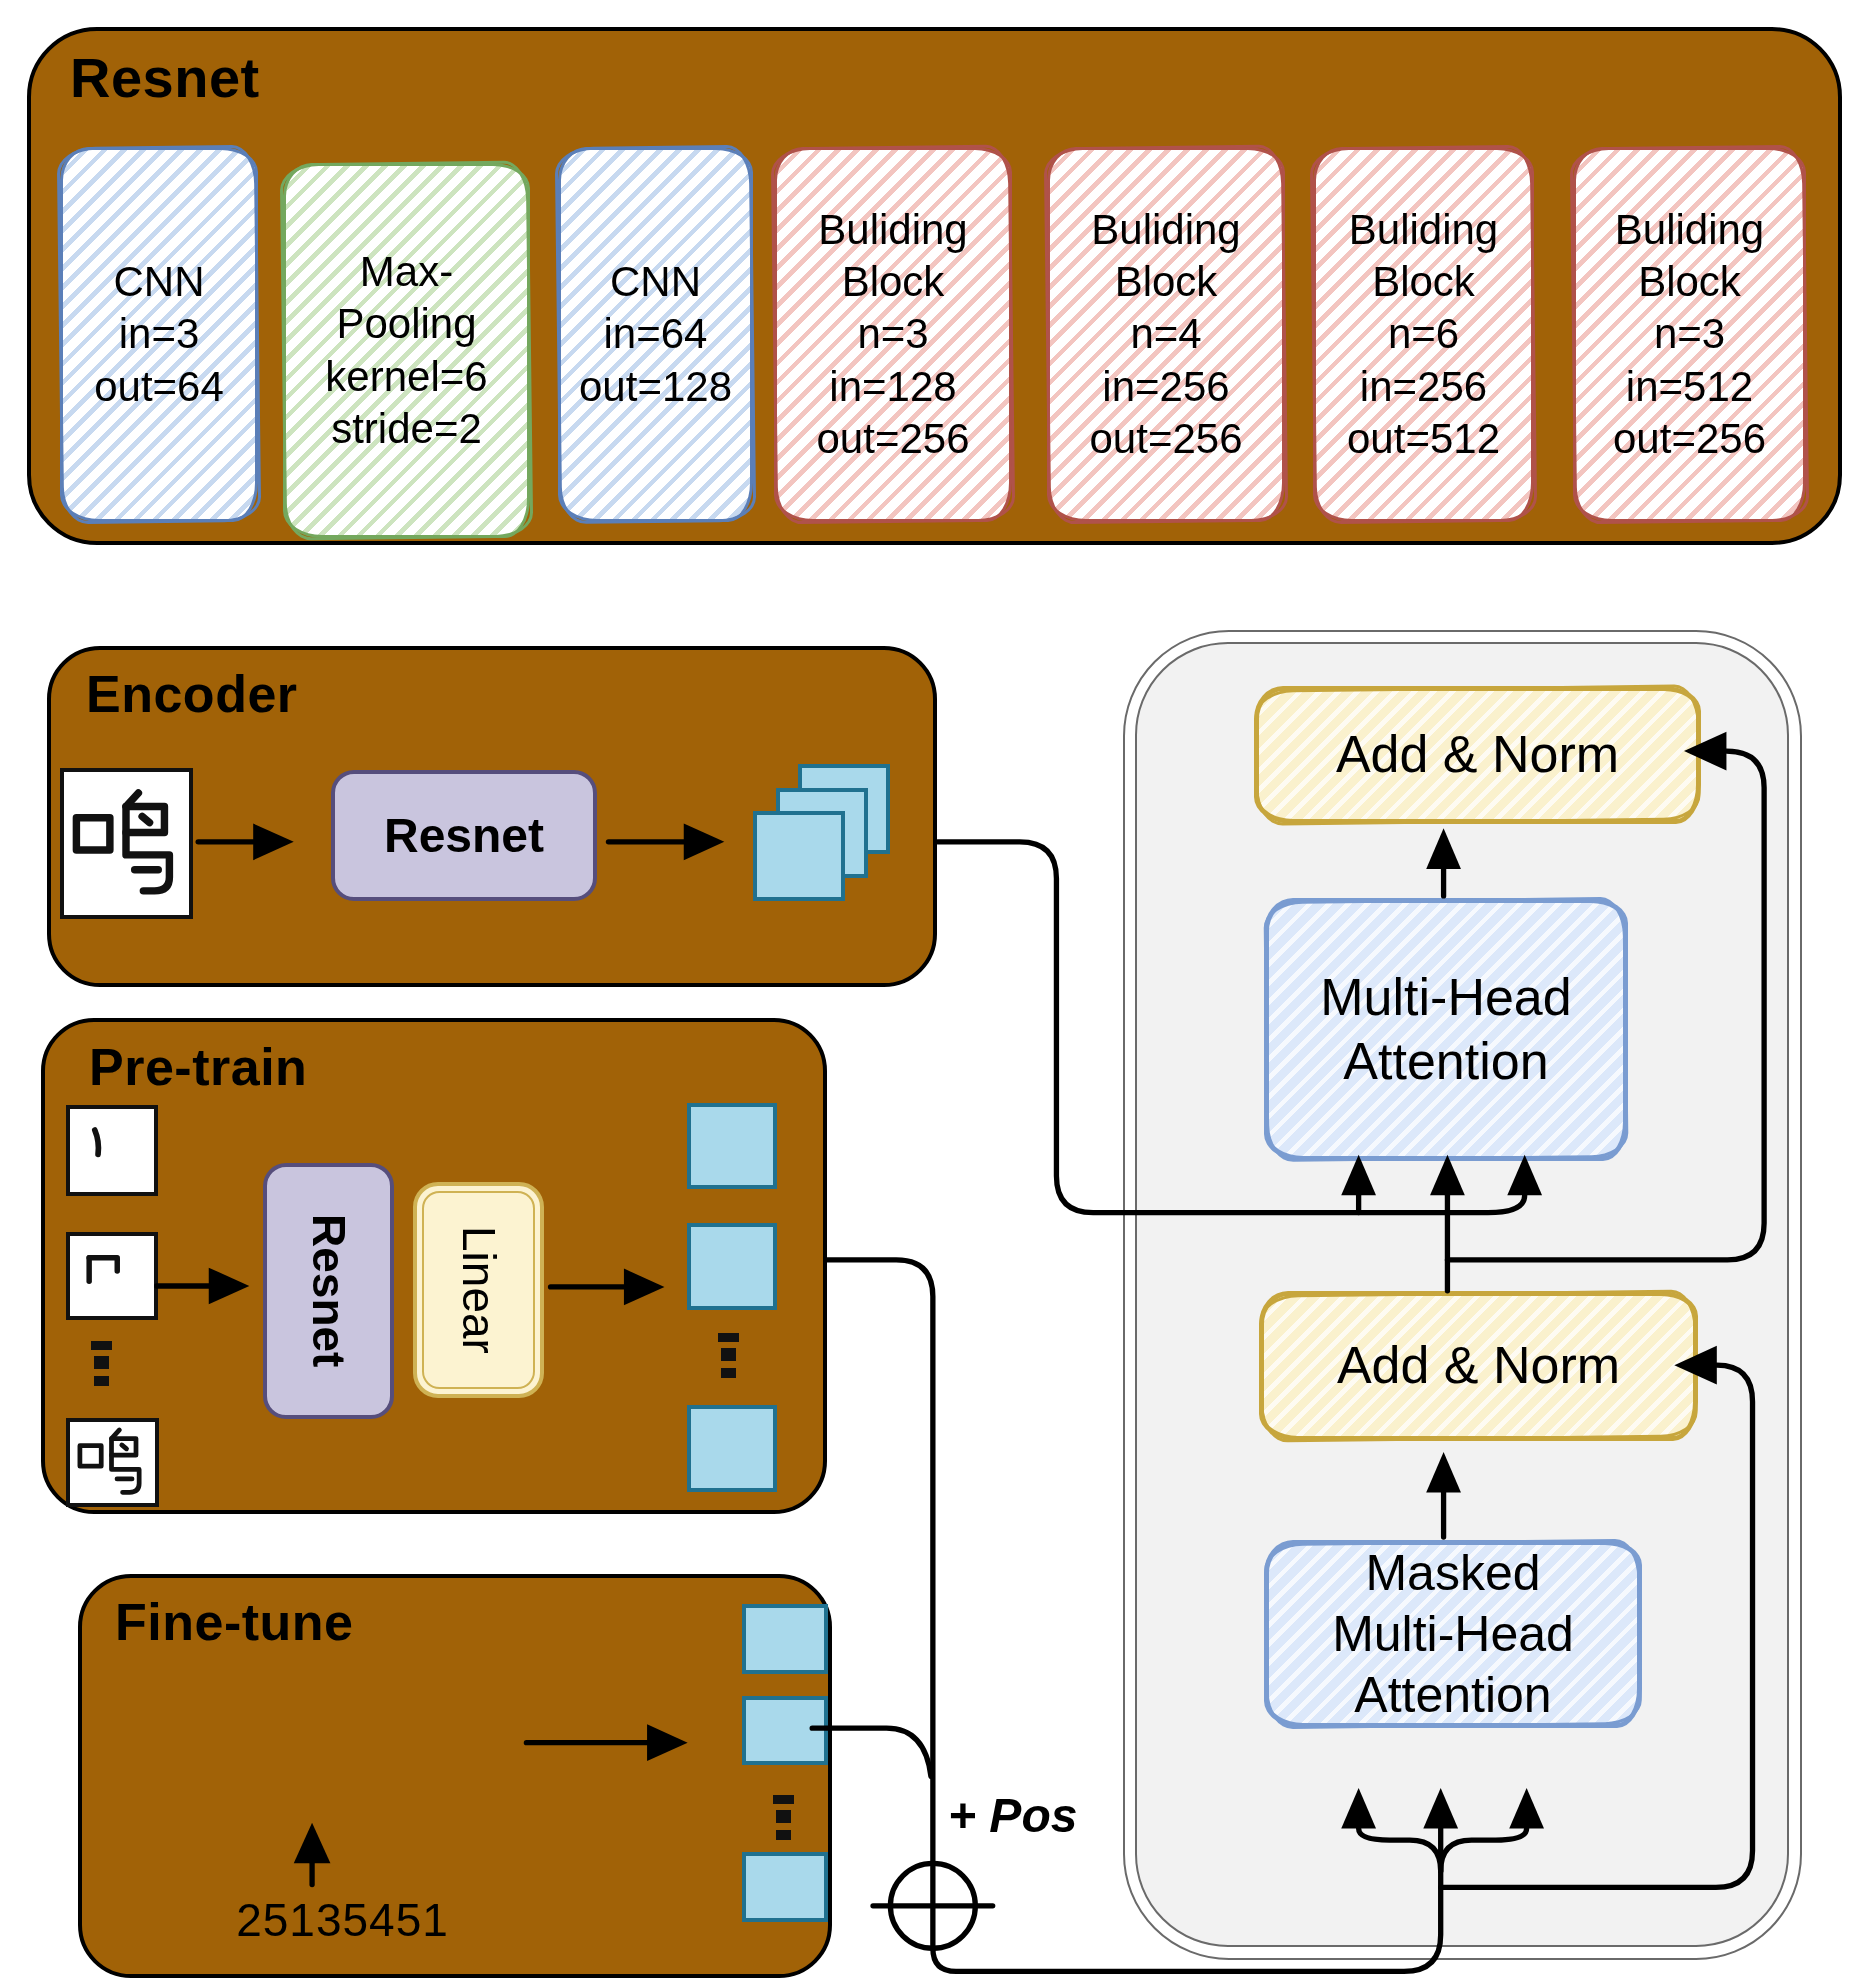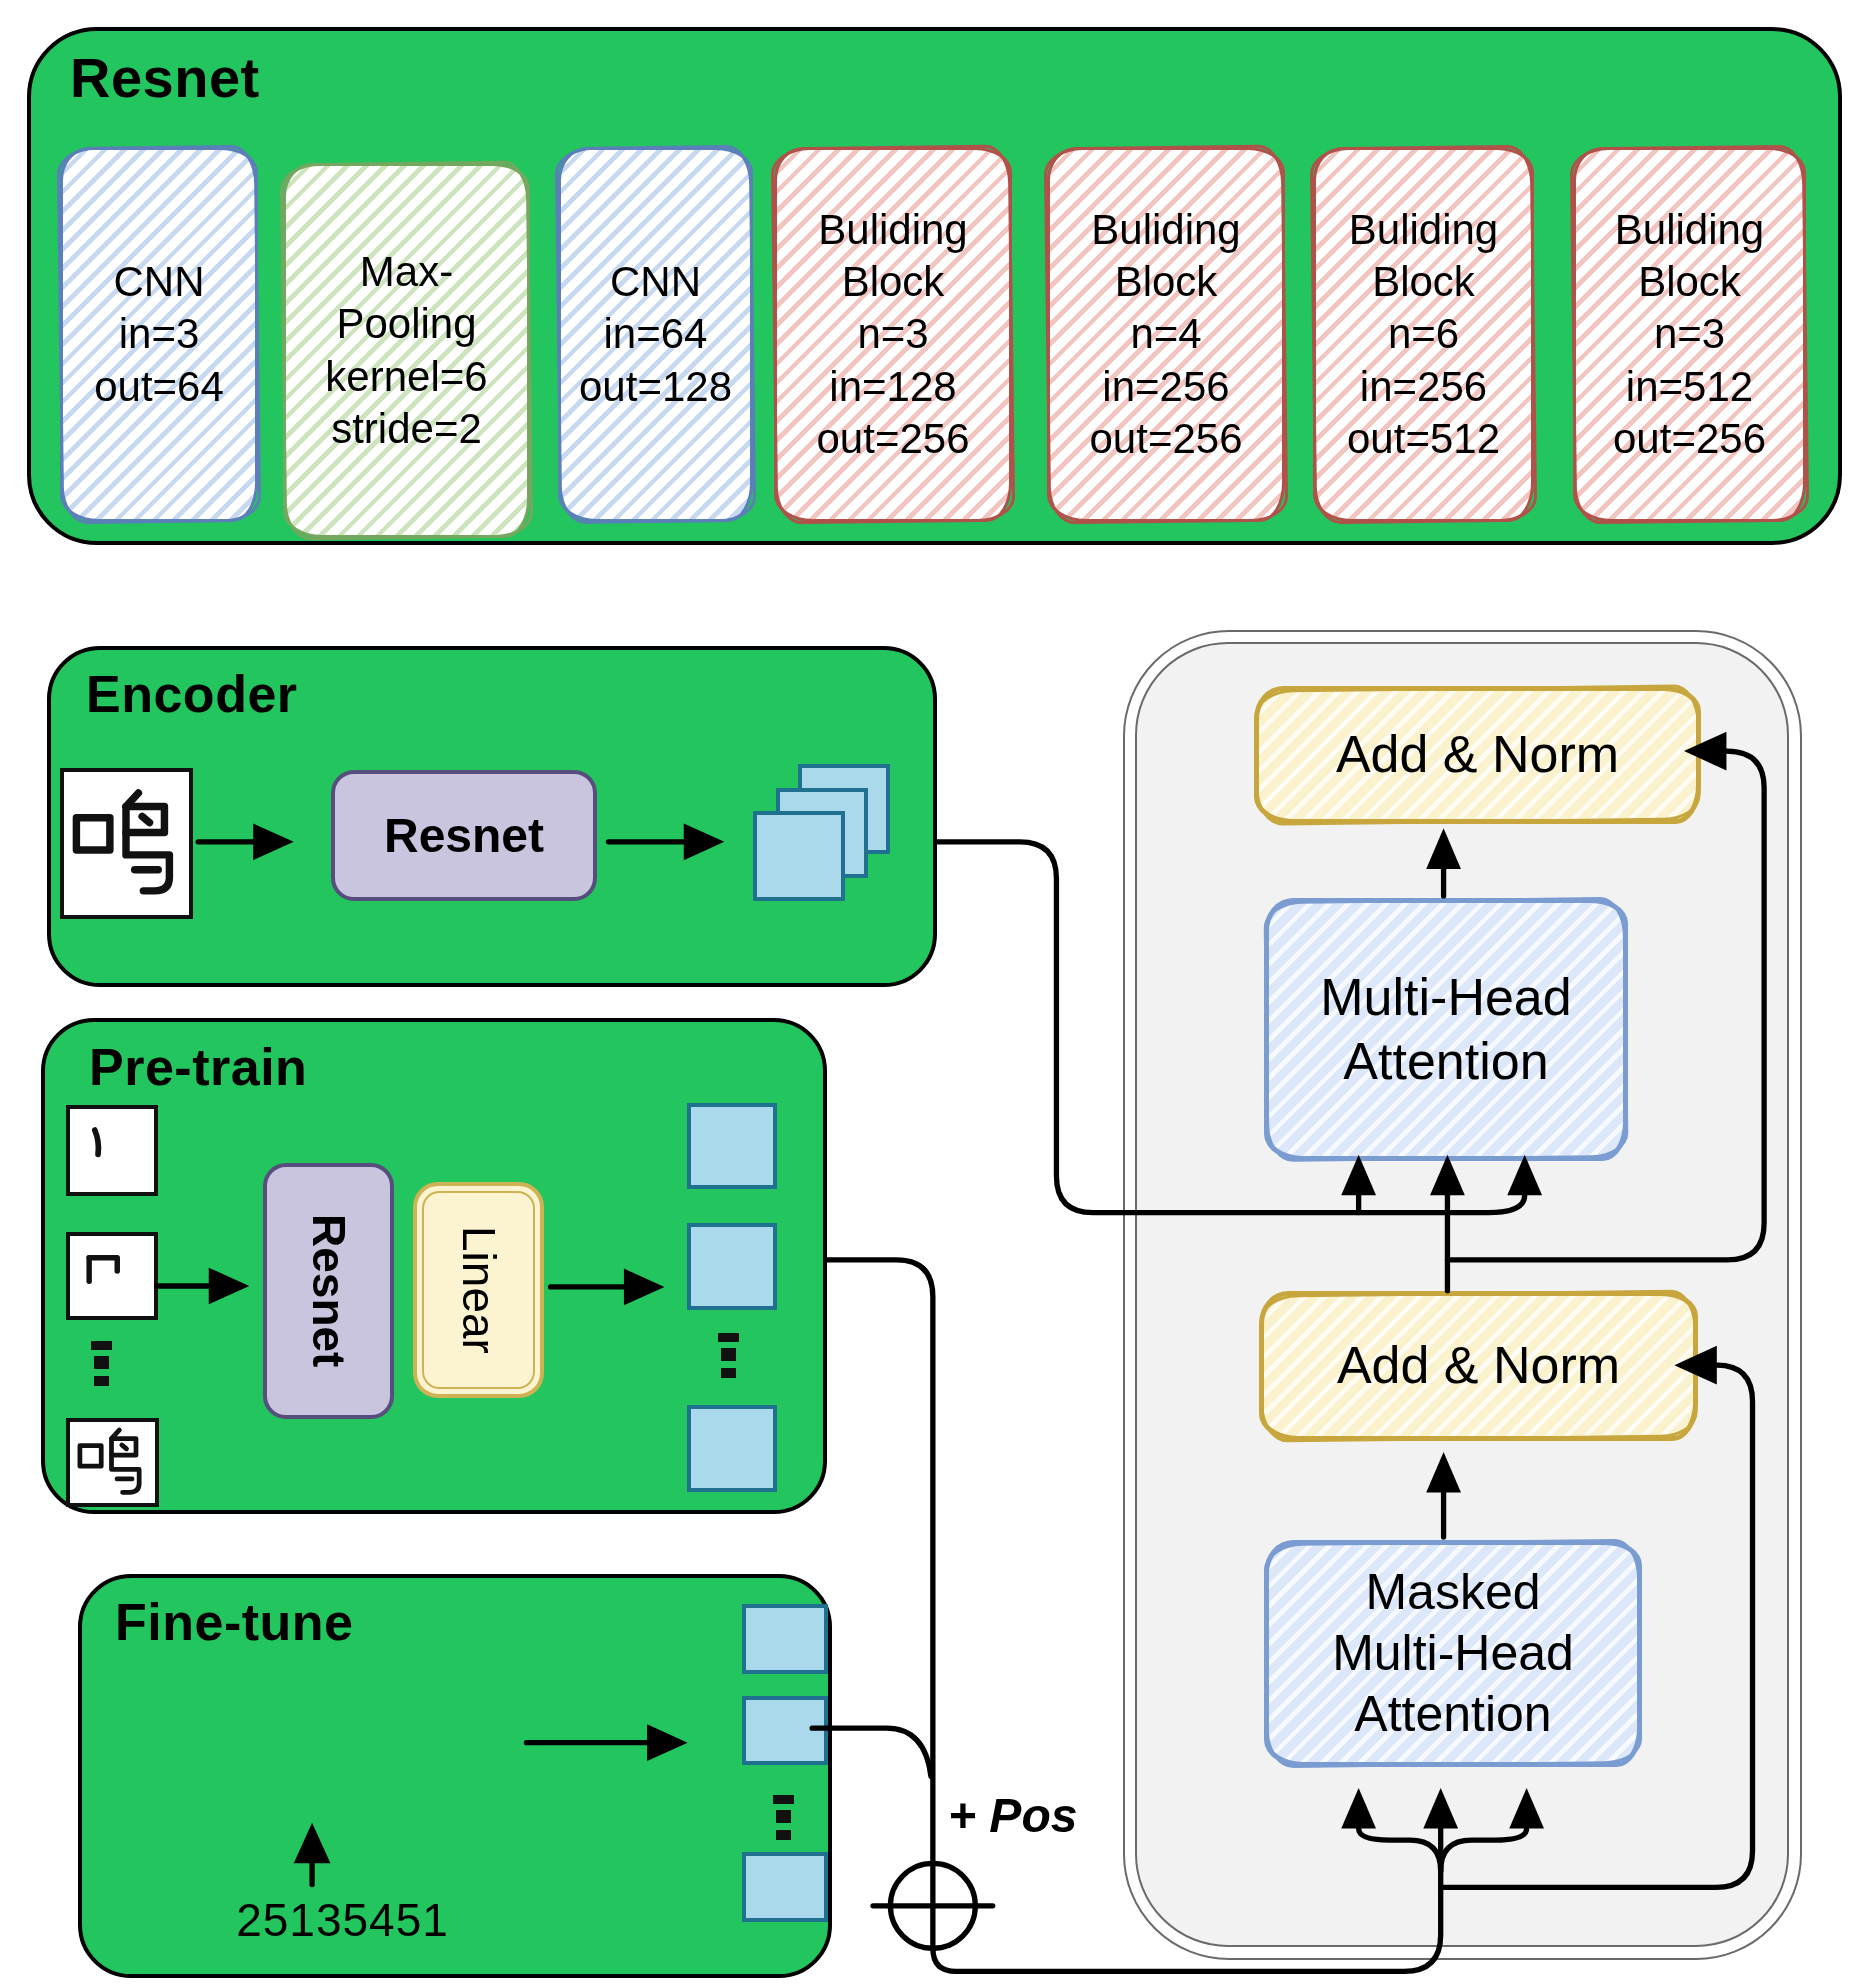--- a/index.html
+++ b/index.html
@@ -1,20 +1,20 @@
 <!DOCTYPE html>
 <html><head>
 <meta charset="utf-8">
 <style>
   html,body{margin:0;padding:0;background:#fff;}
   body{width:1858px;height:1984px;position:relative;overflow:hidden;
        font-family:"Liberation Sans","DejaVu Sans",sans-serif;color:#000;}
   .abs{position:absolute;}
   
-  .frame{position:absolute;border:4.8px solid #000;border-radius:58px;background:#22c55e;box-sizing:border-box;}
+  .frame{position:absolute;border:4.8px solid #000;border-radius:58px;background:#a16207;box-sizing:border-box;}
   .frame .ftitle{position:absolute;font-weight:bold;font-size:52px;letter-spacing:0.5px;}
   
   .sk{position:absolute;box-sizing:border-box;display:flex;flex-direction:column;
       align-items:center;justify-content:center;text-align:center;
       border:3.9px solid var(--bc);
       border-radius:29px 37px 25px 39px / 33px 25px 39px 27px;
       background-color:var(--fc);
       background-image:repeating-linear-gradient(135deg,var(--hc) 0 4.8px,transparent 4.8px 13.5px);}
   .sk::after{content:"";position:absolute;inset:-3.9px;border:3.4px solid var(--bc);
       border-radius:39px 25px 37px 27px / 27px 39px 25px 37px;
@@ -191,21 +191,21 @@
 <div class="sk yellow decotext" style="left:1218px;top:686px;width:447px;height:138px;">
   <span>Add &amp; Norm</span>
 </div>
 <div class="sk bluebox decotext" style="left:1264px;top:898px;width:364px;height:263px;">
   <span>Multi-Head</span>
   <span>Attention</span>
 </div>
 <div class="sk yellow decotext" style="left:1223px;top:1291px;width:439px;height:150px;">
   <span>Add &amp; Norm</span>
 </div>
-<div class="sk bluebox decotext" style="left:1264px;top:1540px;width:378px;height:227px;font-size:50px;">
+<div class="sk bluebox decotext" style="left:1264px;top:1540px;width:378px;height:188px;font-size:50px;">
   <span>Masked</span>
   <span>Multi-Head</span>
   <span>Attention</span>
 </div>
 
 <span class="postext" style="left:948px;top:1788px;">+ Pos</span>
 
 <svg id="overlay" width="1858" height="1984" viewBox="0 0 1924 2055">
   <g fill="none" stroke="#000" stroke-width="5.5" stroke-linecap="round" stroke-linejoin="round">
 

